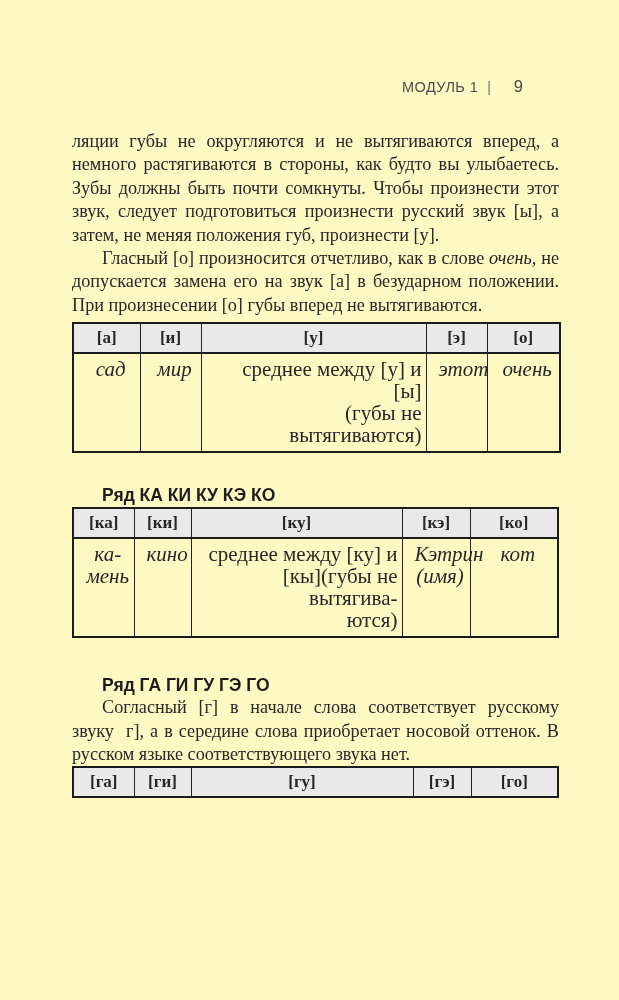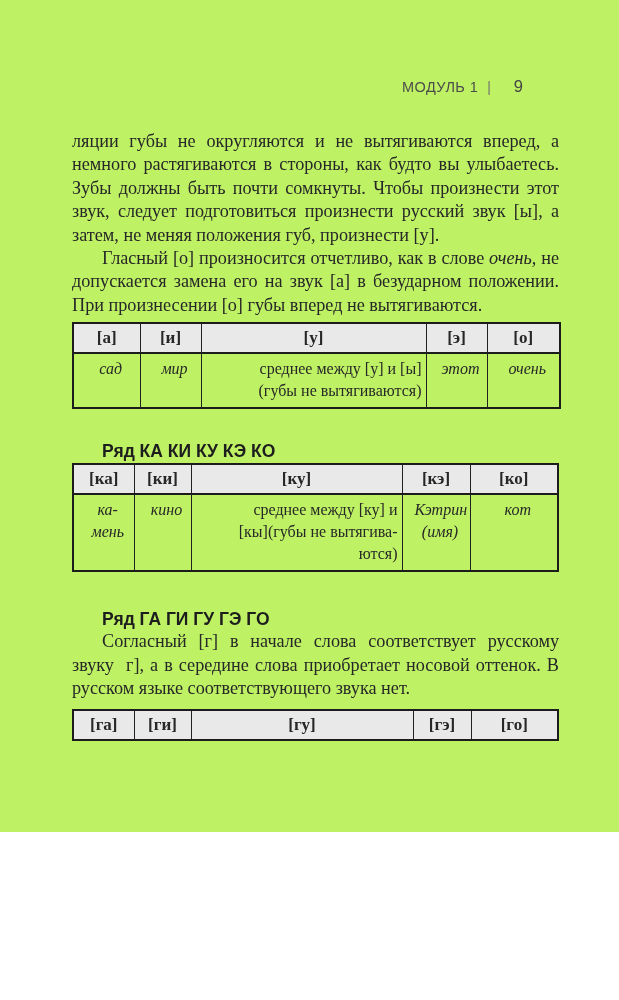--- a/index.html
+++ b/index.html
@@ -1,19 +1,19 @@
 <!DOCTYPE html>
 <html><head>
 <meta charset="utf-8">
 <style>
   html,body { margin:0; padding:0; background:#ffffff; }
   .page {
     position:relative;
-    width:619px; height:832px;
-    background:#bef264;
+    width:619px; height:1000px;
+    background:#fef9c3;
     font-family:"Liberation Serif", serif;
     color:#272727;
     overflow:hidden;
   }
   
   .page-header {
     position:absolute; top:77px; right:96px;
     font-family:"Liberation Sans", sans-serif;
     color:#4c4c4c;
     display:flex; align-items:baseline;
@@ -41,30 +41,30 @@
   .h-ga { margin-top:36px; }
   .after-heading { margin-top:3px; }
 
   
   table {
     border-collapse:collapse; table-layout:fixed;
     width:487px; border:2px solid #1c1c1c;
   }
   .t1 { margin-top:5px; }
   .t2 { margin-top:1px; }
-  .t3 { margin-top:9px; }
+  .t3 { }
   th {
     background:#e9e9e9;
     border:1px solid #222222; border-bottom:2px solid #1c1c1c;
     font-weight:bold; font-size:17px; line-height:20px;
     padding:4px 2px; text-align:center;
   }
   td {
     border:1px solid #222222;
-    font-size:16px; line-height:22px;
+    font-size:21px; line-height:22px;
     font-style:italic; text-align:center; vertical-align:top;
     padding:4px 4px 5px 12px;
     white-space:pre-line;
   }
   td.desc {
     font-style:normal; text-align:right; padding-left:9px;
   }
   .t3 td { padding-bottom:14px; }
 </style>
 </head>

